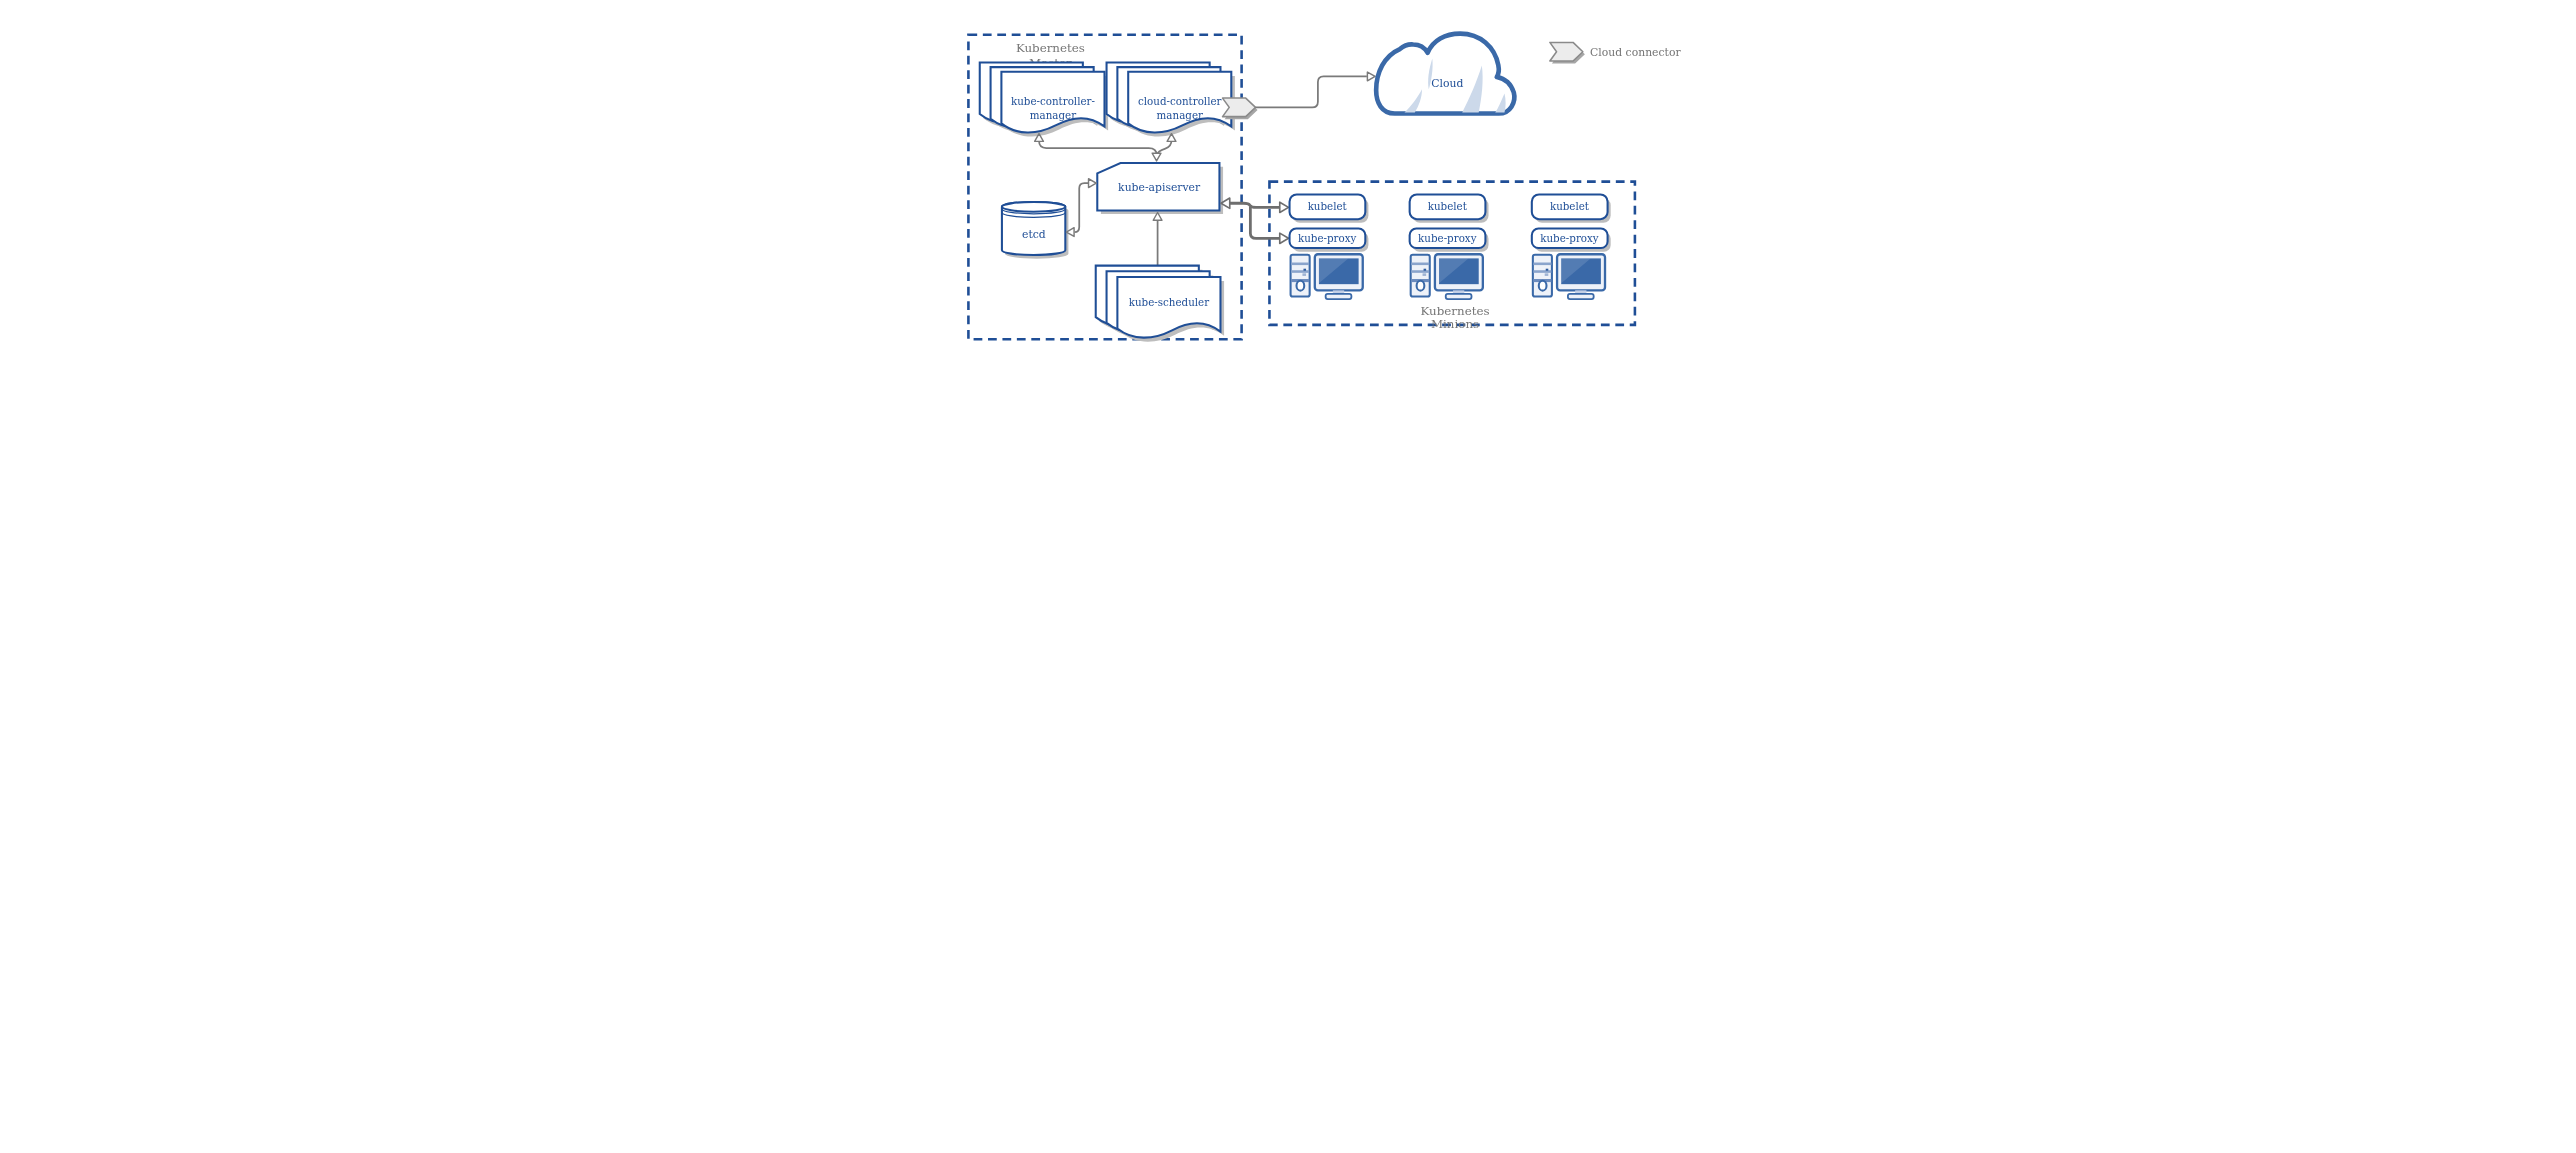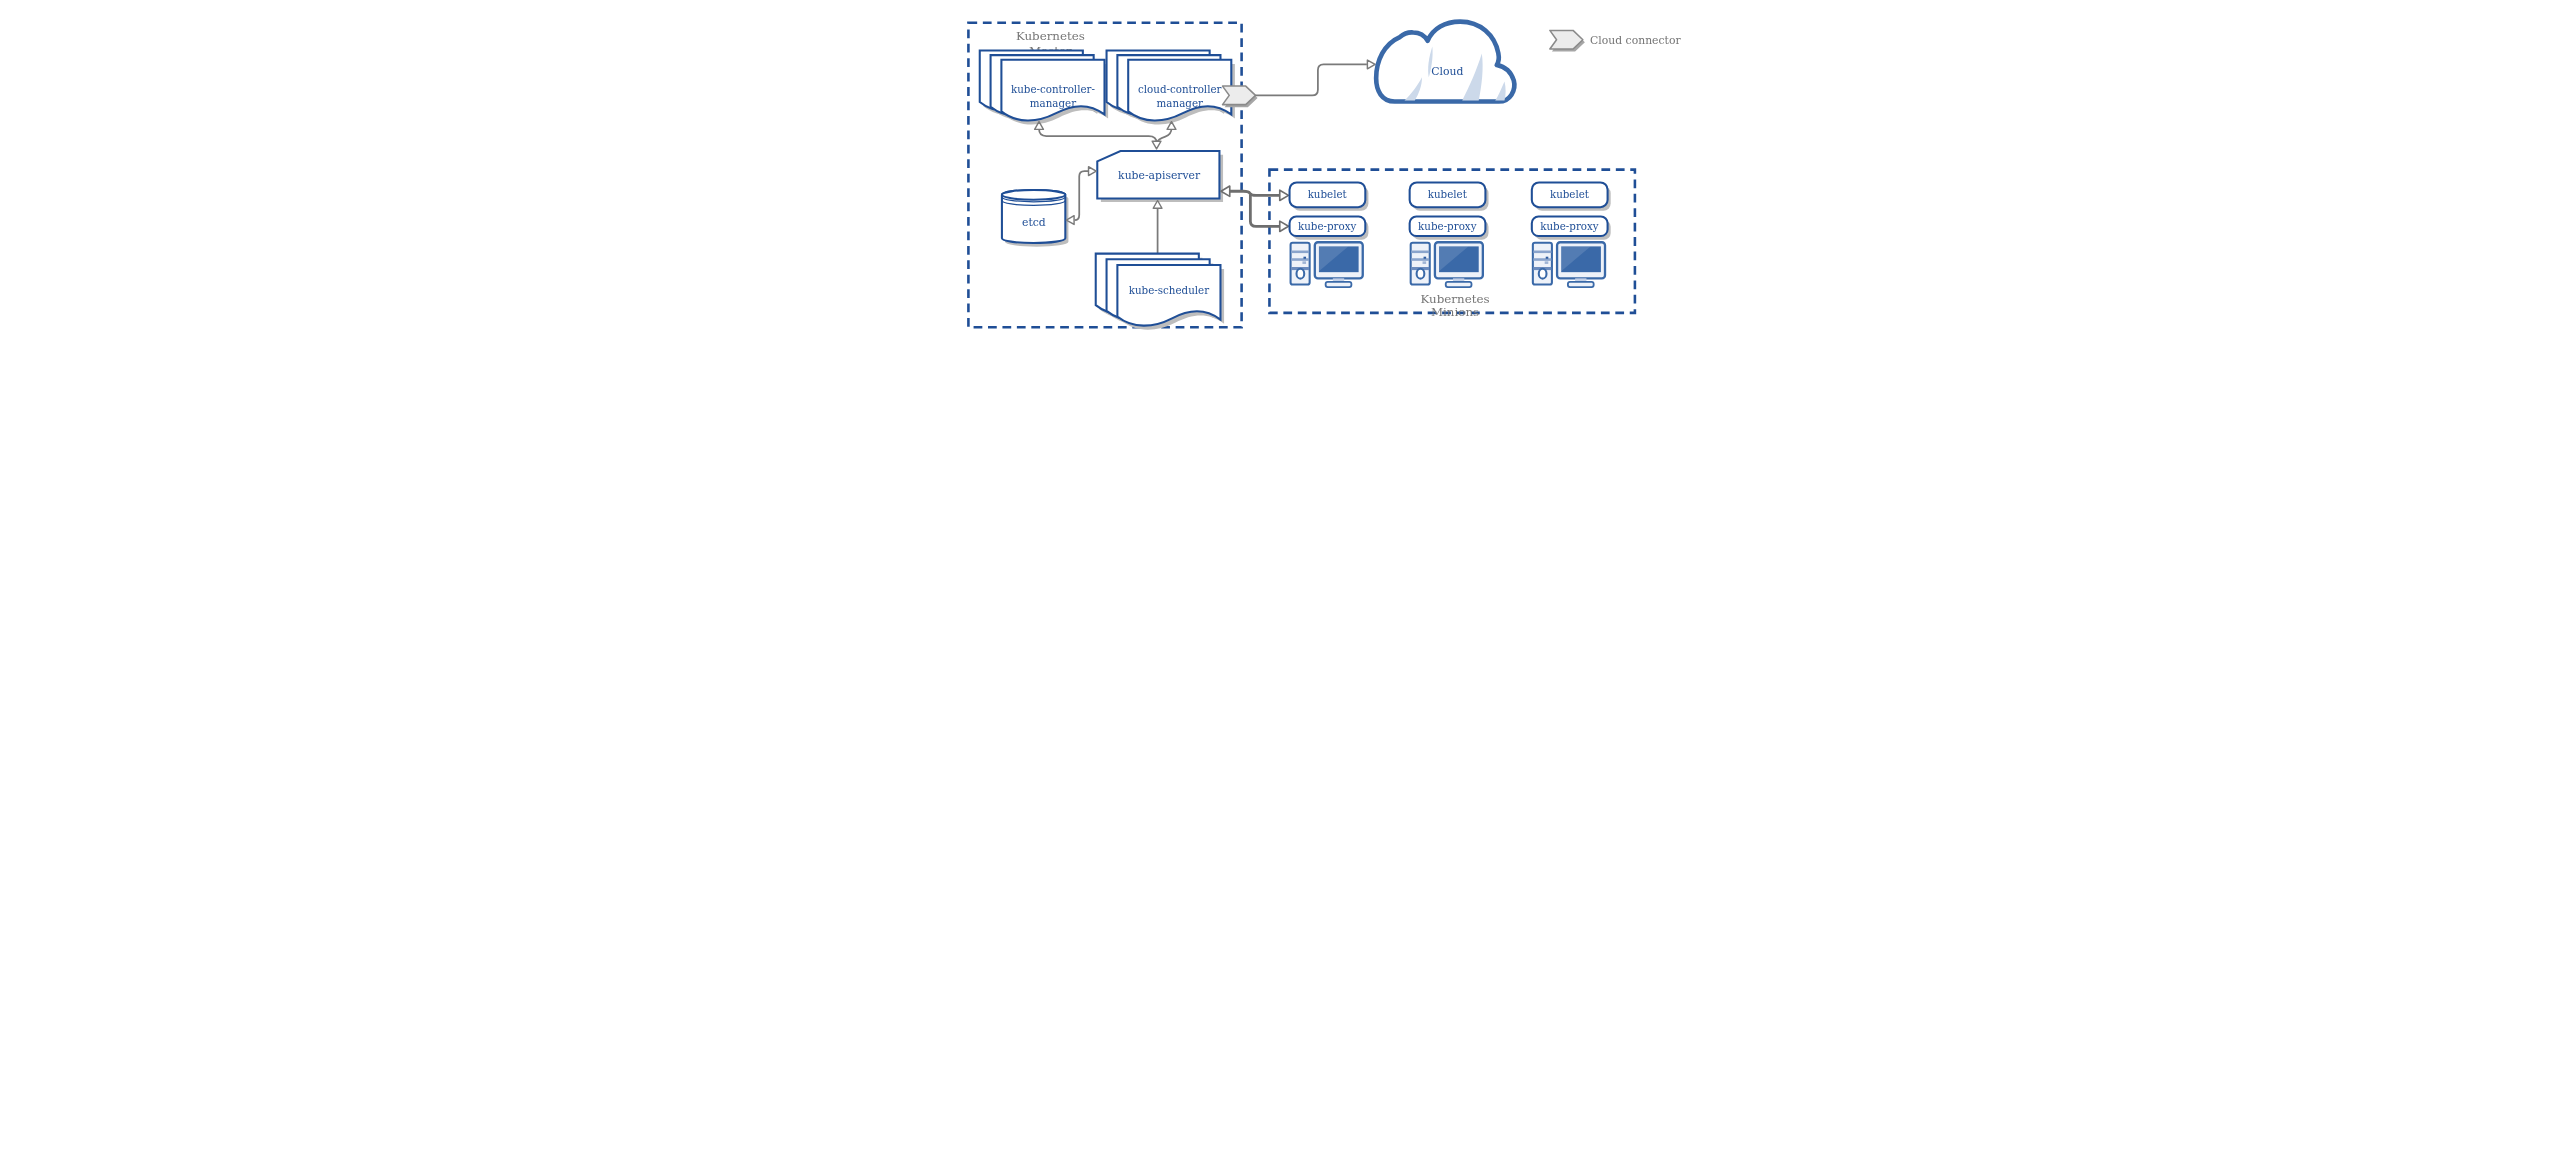--- a/index.html
+++ b/index.html
@@ -1,16 +1,16 @@
 <!DOCTYPE html>
 <html style="font-size:8.2px"><head>
 <meta charset="utf-8">
 <style>
   html,body{margin:0;padding:0;background:#ffffff;}
-  .diagram-wrap{width:100%;max-width:800px;margin:0 auto;}
+  .diagram-wrap{width:100%;max-width:800px;margin:12px auto;}
   svg{display:block;width:100%;height:auto;}
   text{font-family:"DejaVu Serif","Liberation Serif",serif;}
   .t-blue{fill:#1f4e96;}
   .t-gray{fill:#757575;}
   .shape{fill:#ffffff;stroke:#1f4e96;stroke-width:4;}
   .shadow{fill:#bdbdbd;stroke:none;}
   .arrow{fill:none;stroke:#7a7a7a;stroke-width:3.4;}
   .arrow-head{fill:#ffffff;stroke:#7a7a7a;stroke-width:2.8;stroke-linejoin:round;}
   .arrow-thick{fill:none;stroke:#6e6e6e;stroke-width:5.4;}
   .arrow-head-thick{fill:#ffffff;stroke:#6e6e6e;stroke-width:3.2;stroke-linejoin:round;}

